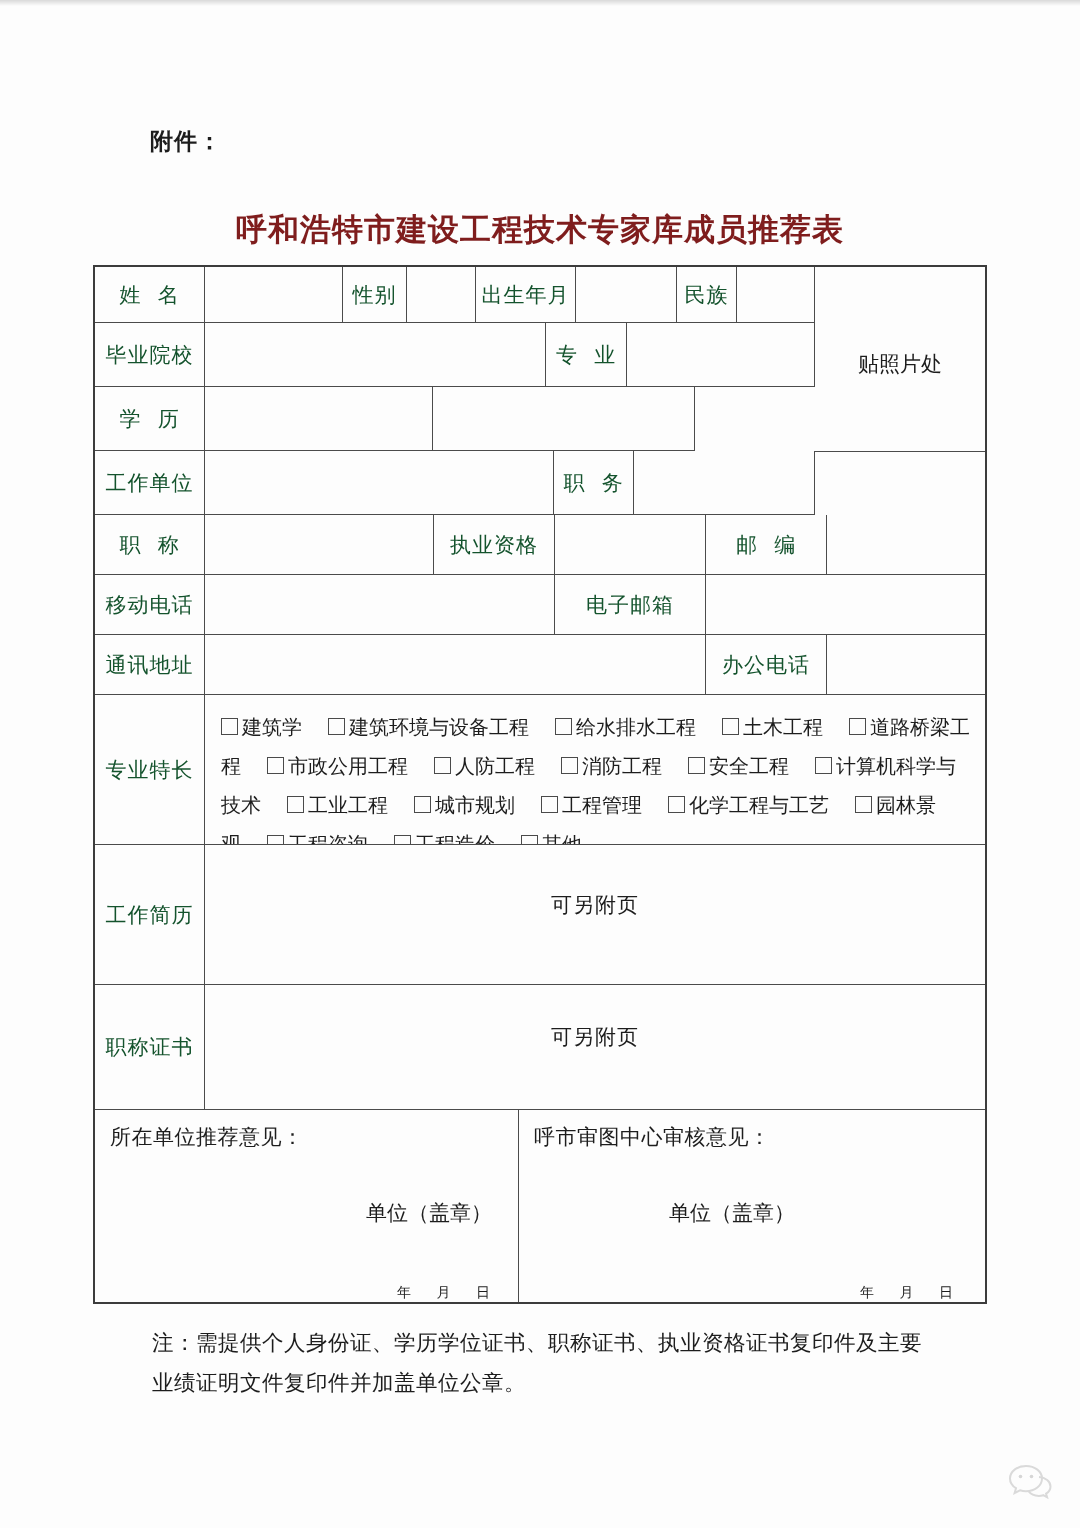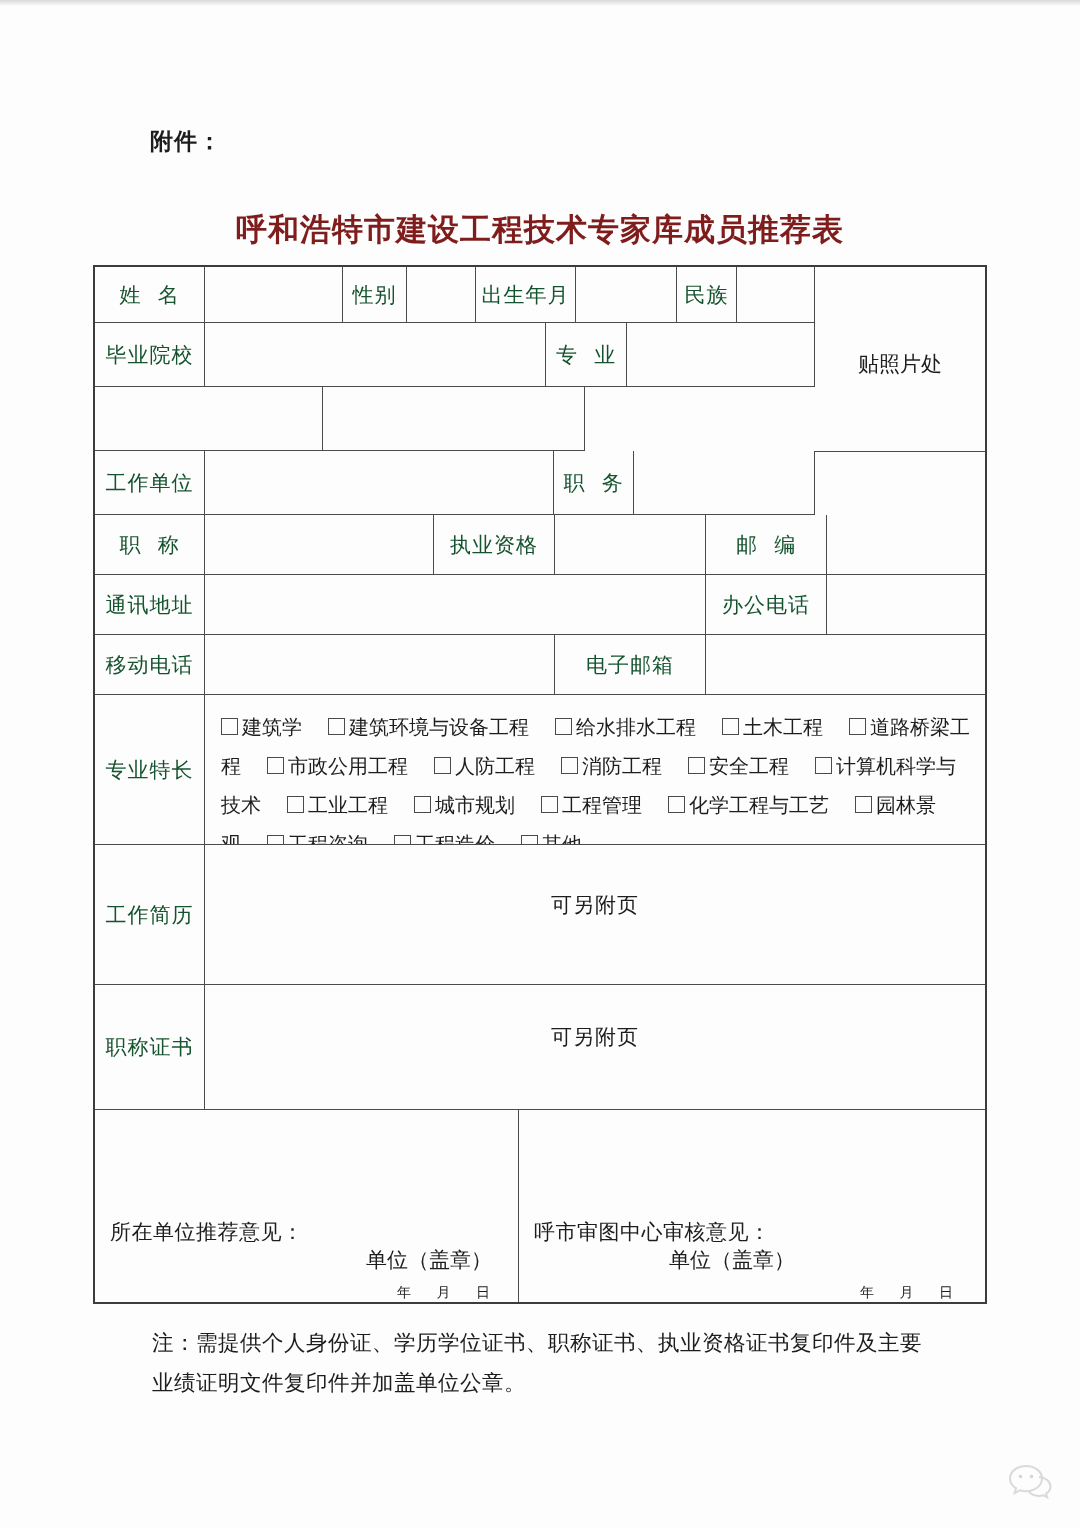--- a/index.html
+++ b/index.html
@@ -16,21 +16,21 @@
   .cell.last{border-right:none;}
   .cell.label{word-spacing:10px;letter-spacing:1px;color:#14532d;}
   .tb-top{display:flex;}
   .tb-left{width:720px;}
   .photo{width:170px;height:176px;margin-top:9px;}
   .spec-content{display:block;text-align:left;padding:13px 12px 8px 16px;font-size:20px;line-height:39px;}
   .spec-item{display:inline;margin-right:21px;white-space:normal;}
   .cb{display:inline-block;width:15px;height:15px;border:1.5px solid #4a4a4a;background:#fdfdfd;
       vertical-align:-1px;margin-right:4px;}
   .cell.attach{padding-bottom:20px;letter-spacing:1px;}
-  .op{flex-direction:column;align-items:stretch;justify-content:flex-end;}
+  .op{flex-direction:column;align-items:stretch;justify-content:space-between;gap:46px;}
   .op-title{padding:13px 0 0 15px;font-size:21px;text-align:left;letter-spacing:0.5px;}
   .op-seal{font-size:21px;}
   .op-date{margin-top:10px;font-size:14px;word-spacing:22px;}
   .op-left .op-seal{text-align:right;padding-right:26px;}
   .op-left .op-date{text-align:right;padding-right:28px;}
   .op-right .op-seal{text-align:center;padding-right:40px;}
   .op-right .op-date{text-align:right;padding-right:32px;}
   .note{width:772px;margin:20px 0 0 152px;font-size:21.5px;line-height:1.85;letter-spacing:0.5px;}
   .watermark{position:absolute;right:26px;bottom:26px;display:flex;align-items:center;gap:7px;}
   .wm-text{font-size:29px;font-weight:bold;color:#e4e4e4;letter-spacing:2px;
@@ -60,20 +60,21 @@
           <div class="cell label" style="width:60px">民族</div>
           <div class="cell blank" style="width:78px"></div>
         </div>
         <div class="row" style="height:64px">
           <div class="cell label" style="width:110px">毕业院校</div>
           <div class="cell blank" style="width:341px"></div>
           <div class="cell label" style="width:81px">专 业</div>
           <div class="cell blank" style="width:188px"></div>
         </div>
         <div class="row" style="height:64px">
+          <div class="cell label" style="width:110px">学 历</div>
           <div class="cell blank" style="width:228px"></div>
           <div class="cell blank" style="width:262px"></div>
         </div>
         <div class="row" style="height:64px">
           <div class="cell label" style="width:110px">工作单位</div>
           <div class="cell blank" style="width:349px"></div>
           <div class="cell label" style="width:80px">职 务</div>
           <div class="cell blank" style="width:181px"></div>
         </div>
       </div>
@@ -83,31 +84,31 @@
     <div class="row" style="height:60px">
       <div class="cell label" style="width:110px">职 称</div>
       <div class="cell blank" style="width:229px"></div>
       <div class="cell label" style="width:121px">执业资格</div>
       <div class="cell blank" style="width:151px"></div>
       <div class="cell label" style="width:121px">邮 编</div>
       <div class="cell blank last" style="width:158px"></div>
     </div>
 
     <div class="row" style="height:60px">
+      <div class="cell label" style="width:110px">移动电话</div>
+      <div class="cell blank" style="width:350px"></div>
+      <div class="cell label" style="width:151px">电子邮箱</div>
+      <div class="cell blank last" style="width:279px"></div>
+    </div>
+
+    <div class="row" style="height:60px">
       <div class="cell label" style="width:110px">通讯地址</div>
       <div class="cell blank" style="width:501px"></div>
       <div class="cell label" style="width:121px">办公电话</div>
       <div class="cell blank last" style="width:158px"></div>
-    </div>
-
-    <div class="row" style="height:60px">
-      <div class="cell label" style="width:110px">移动电话</div>
-      <div class="cell blank" style="width:350px"></div>
-      <div class="cell label" style="width:151px">电子邮箱</div>
-      <div class="cell blank last" style="width:279px"></div>
     </div>
 
     <div class="row" style="height:150px">
       <div class="cell label" style="width:110px">专业特长</div>
       <div class="cell last spec-content" style="width:780px">
         <span class="spec-item"><span class="cb"></span><span>建筑学</span></span>
         <span class="spec-item"><span class="cb"></span><span>建筑环境与设备工程</span></span>
         <span class="spec-item"><span class="cb"></span><span>给水排水工程</span></span>
         <span class="spec-item"><span class="cb"></span><span>土木工程</span></span>
         <span class="spec-item"><span class="cb"></span><span>道路桥梁工程</span></span>

